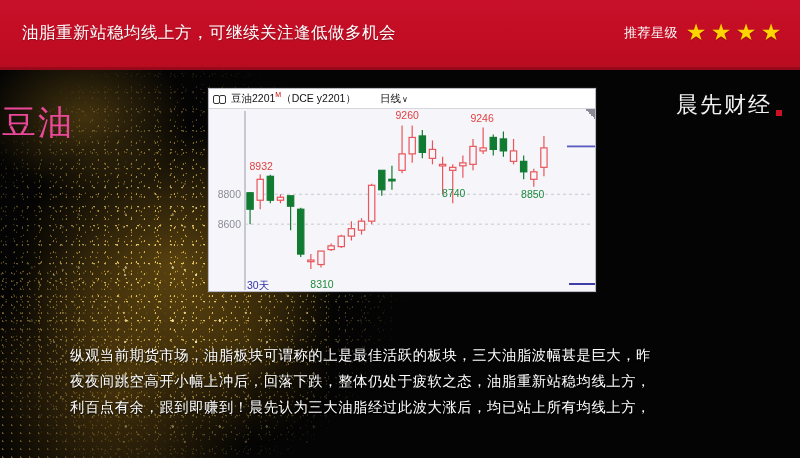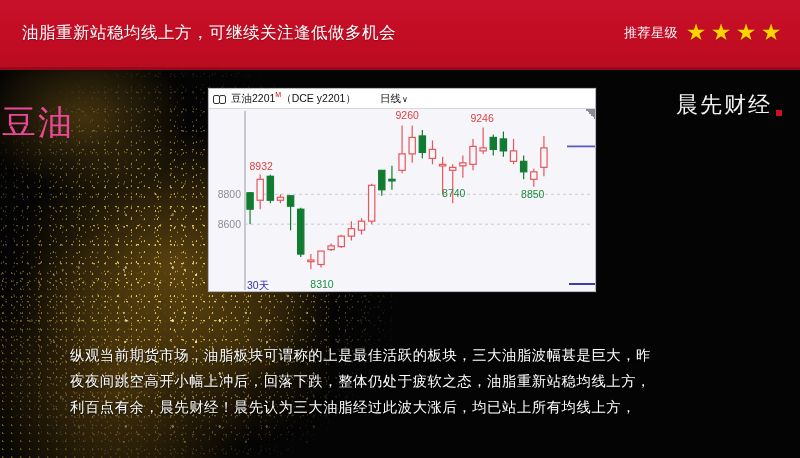--- a/index.html
+++ b/index.html
@@ -273,16 +273,16 @@
           <line x1="360" y1="175" x2="386" y2="175" stroke="#2a2a9a" stroke-width="1.8"></line>
         </svg>
     </div>
 
     <div id="chart-fold"></div>
   </div>
 
   <div id="article">
       <div class="para-line">纵观当前期货市场，油脂板块可谓称的上是最佳活跃的板块，三大油脂波幅甚是巨大，昨</div>
       <div class="para-line">夜夜间跳空高开小幅上冲后，回落下跌，整体仍处于疲软之态，油脂重新站稳均线上方，</div>
-      <div class="para-line">利百点有余，晨先财经！晨先认为三大油脂经过此波大涨后，均已站上所有均线上方，</div>
+      <div class="para-line">利百点有余，跟到即赚到！晨先认为三大油脂经过此波大涨后，均已站上所有均线上方，</div>
     </div>
 
 </div>
 
 </body></html>

